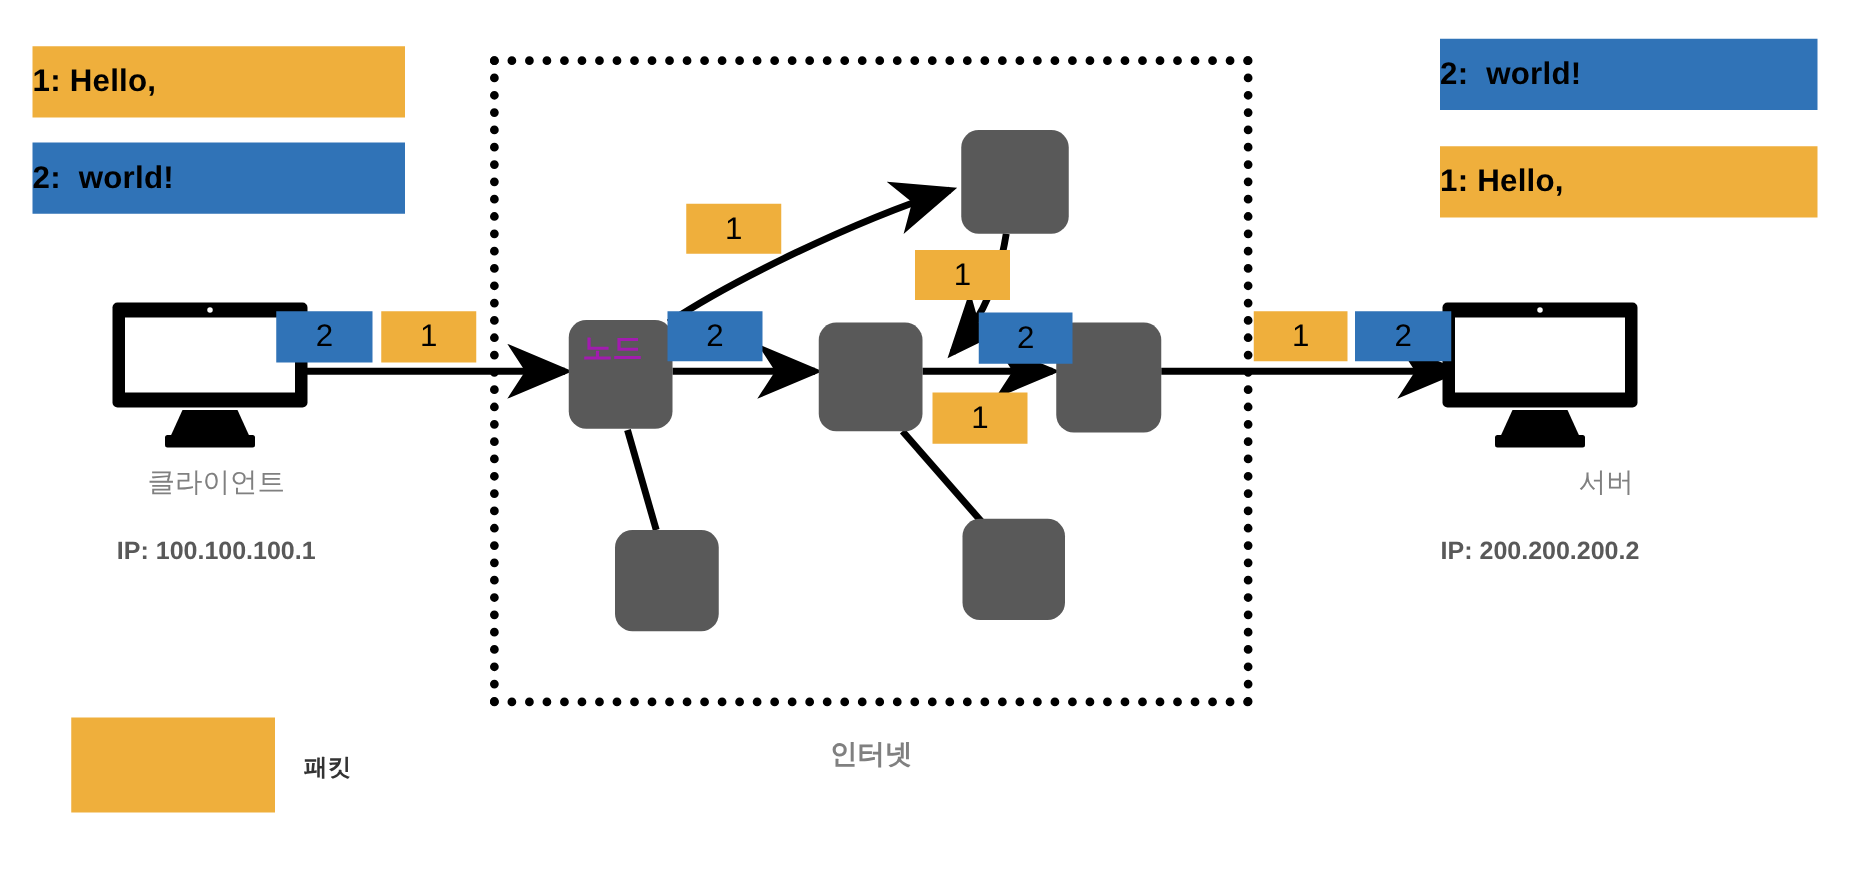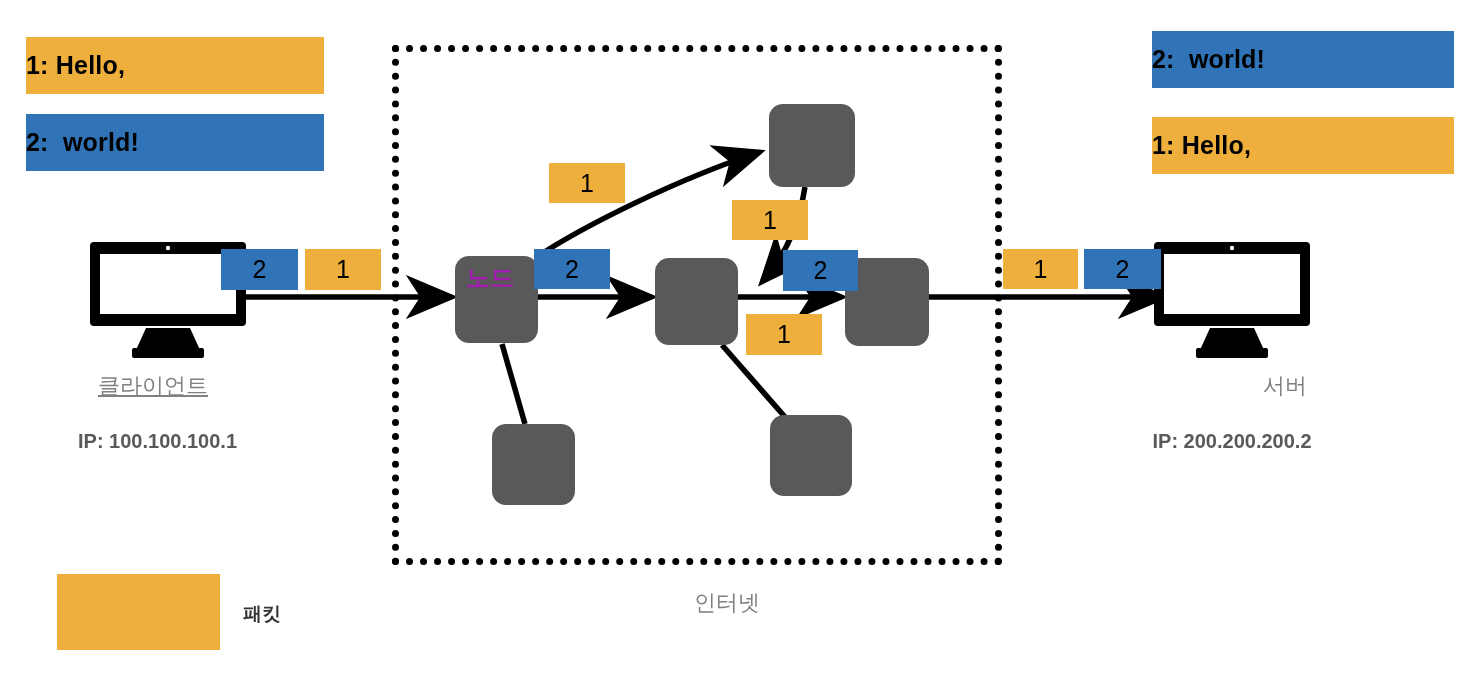--- a/index.html
+++ b/index.html
@@ -137,24 +137,24 @@
   </div>
 
   <svg class="monitor" style="left:88px; top:240px; width:160px; height:120px;" viewBox="0 0 160 120">
     <rect x="2" y="2" width="156" height="84" rx="4" fill="#000"></rect>
     <rect x="12" y="14" width="136" height="60" fill="#fff"></rect>
     <circle cx="80" cy="8" r="2.2" fill="#fff"></circle>
     <path d="M58,88 L102,88 L112,110 L48,110 Z" fill="#000"></path>
     <rect x="44" y="108" width="72" height="10" rx="2" fill="#000"></rect>
   </svg>
 
-  <div class="abs cap-gray" style="left:98px; top:371px; width:150px; text-decoration:underline;">
+  <div class="abs cap-gray" style="left:98px; top:371px; width:150px; text-align:center;">
     <span>클라이언트</span>
   </div>
-  <div class="abs cap-dark" style="left:78px; top:430px; width:190px; ">
+  <div class="abs cap-dark" style="left:78px; top:430px; width:190px; text-align:center;">
     <span>IP: 100.100.100.1</span>
   </div>
 
   <div class="abs chip" style="left:221px; top:249px; width:77px; height:41px; background:#3073B7;">
     <span>2</span>
   </div>
   <div class="abs chip" style="left:305px; top:249px; width:76px; height:41px; background:#EFAF3C;">
     <span>1</span>
   </div>
 
@@ -200,21 +200,21 @@
   <div class="abs chip" style="left:732px; top:200px; width:76px; height:40px; background:#EFAF3C;">
     <span>1</span>
   </div>
   <div class="abs chip" style="left:783px; top:250px; width:75px; height:41px; background:#3073B7;">
     <span>2</span>
   </div>
   <div class="abs chip" style="left:746px; top:314px; width:76px; height:41px; background:#EFAF3C;">
     <span>1</span>
   </div>
 
-  <div class="abs cap-gray" style="left:647px; top:588px; width:160px; text-align:center;">
+  <div class="abs cap-gray" style="left:617px; top:588px; width:160px; text-align:center;font-weight:bold;">
     <span>인터넷</span>
   </div>
 
   <div class="abs" style="left:57px; top:574px; width:163px; height:76px; background:#EFAF3C;"></div>
   <div class="abs cap-legend" style="left:243px; top:601px;">
     <span>패킷</span>
   </div>
 
 </div>
 

